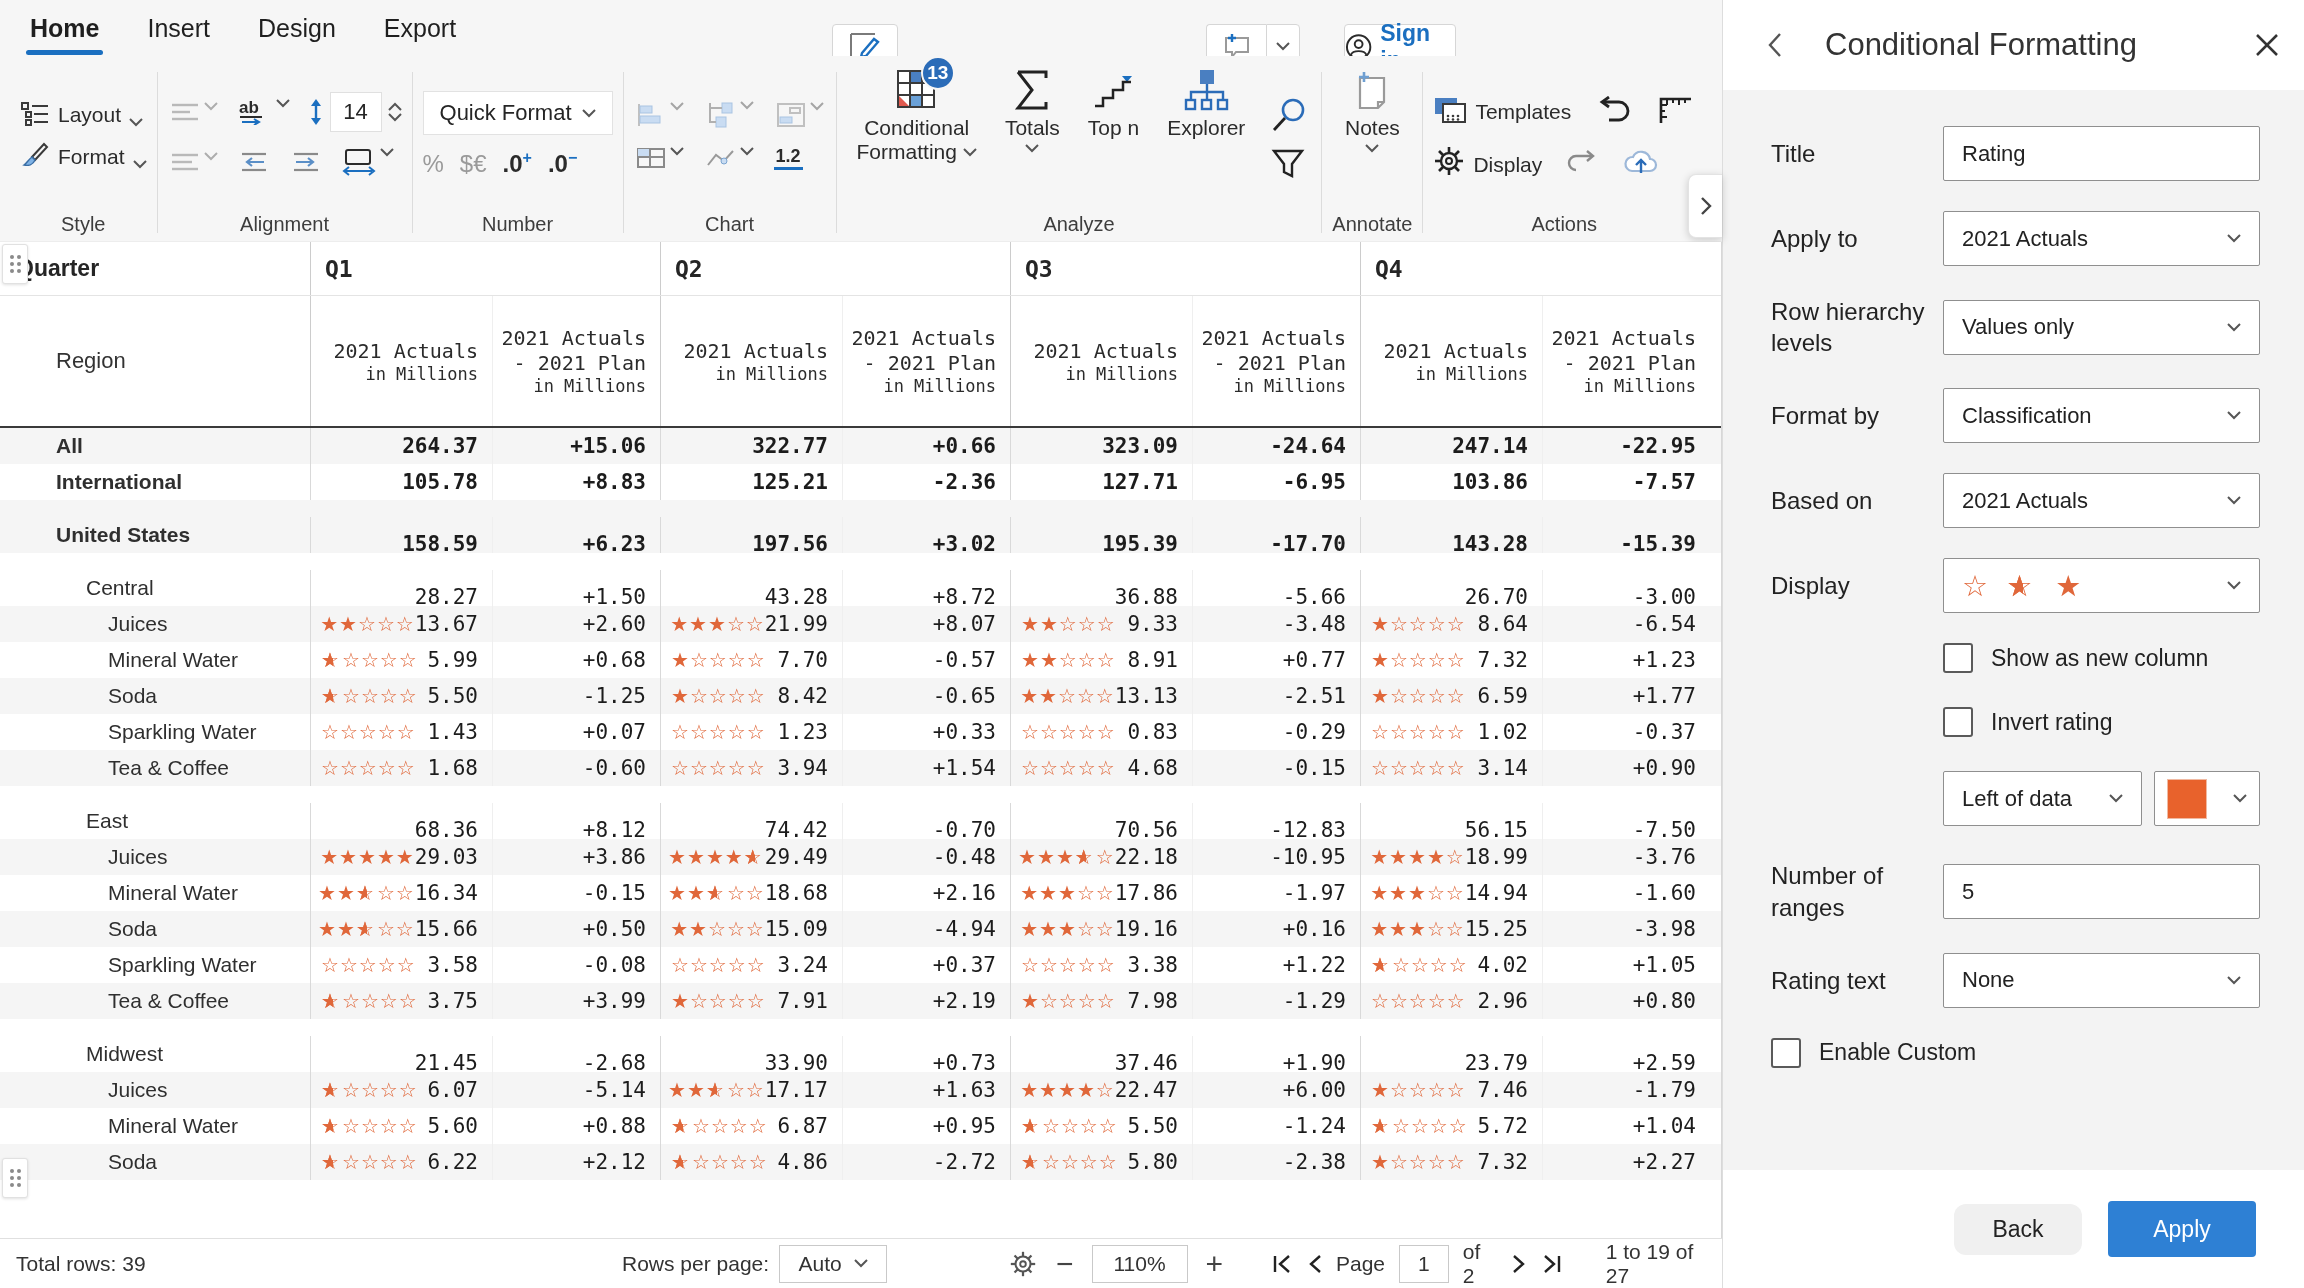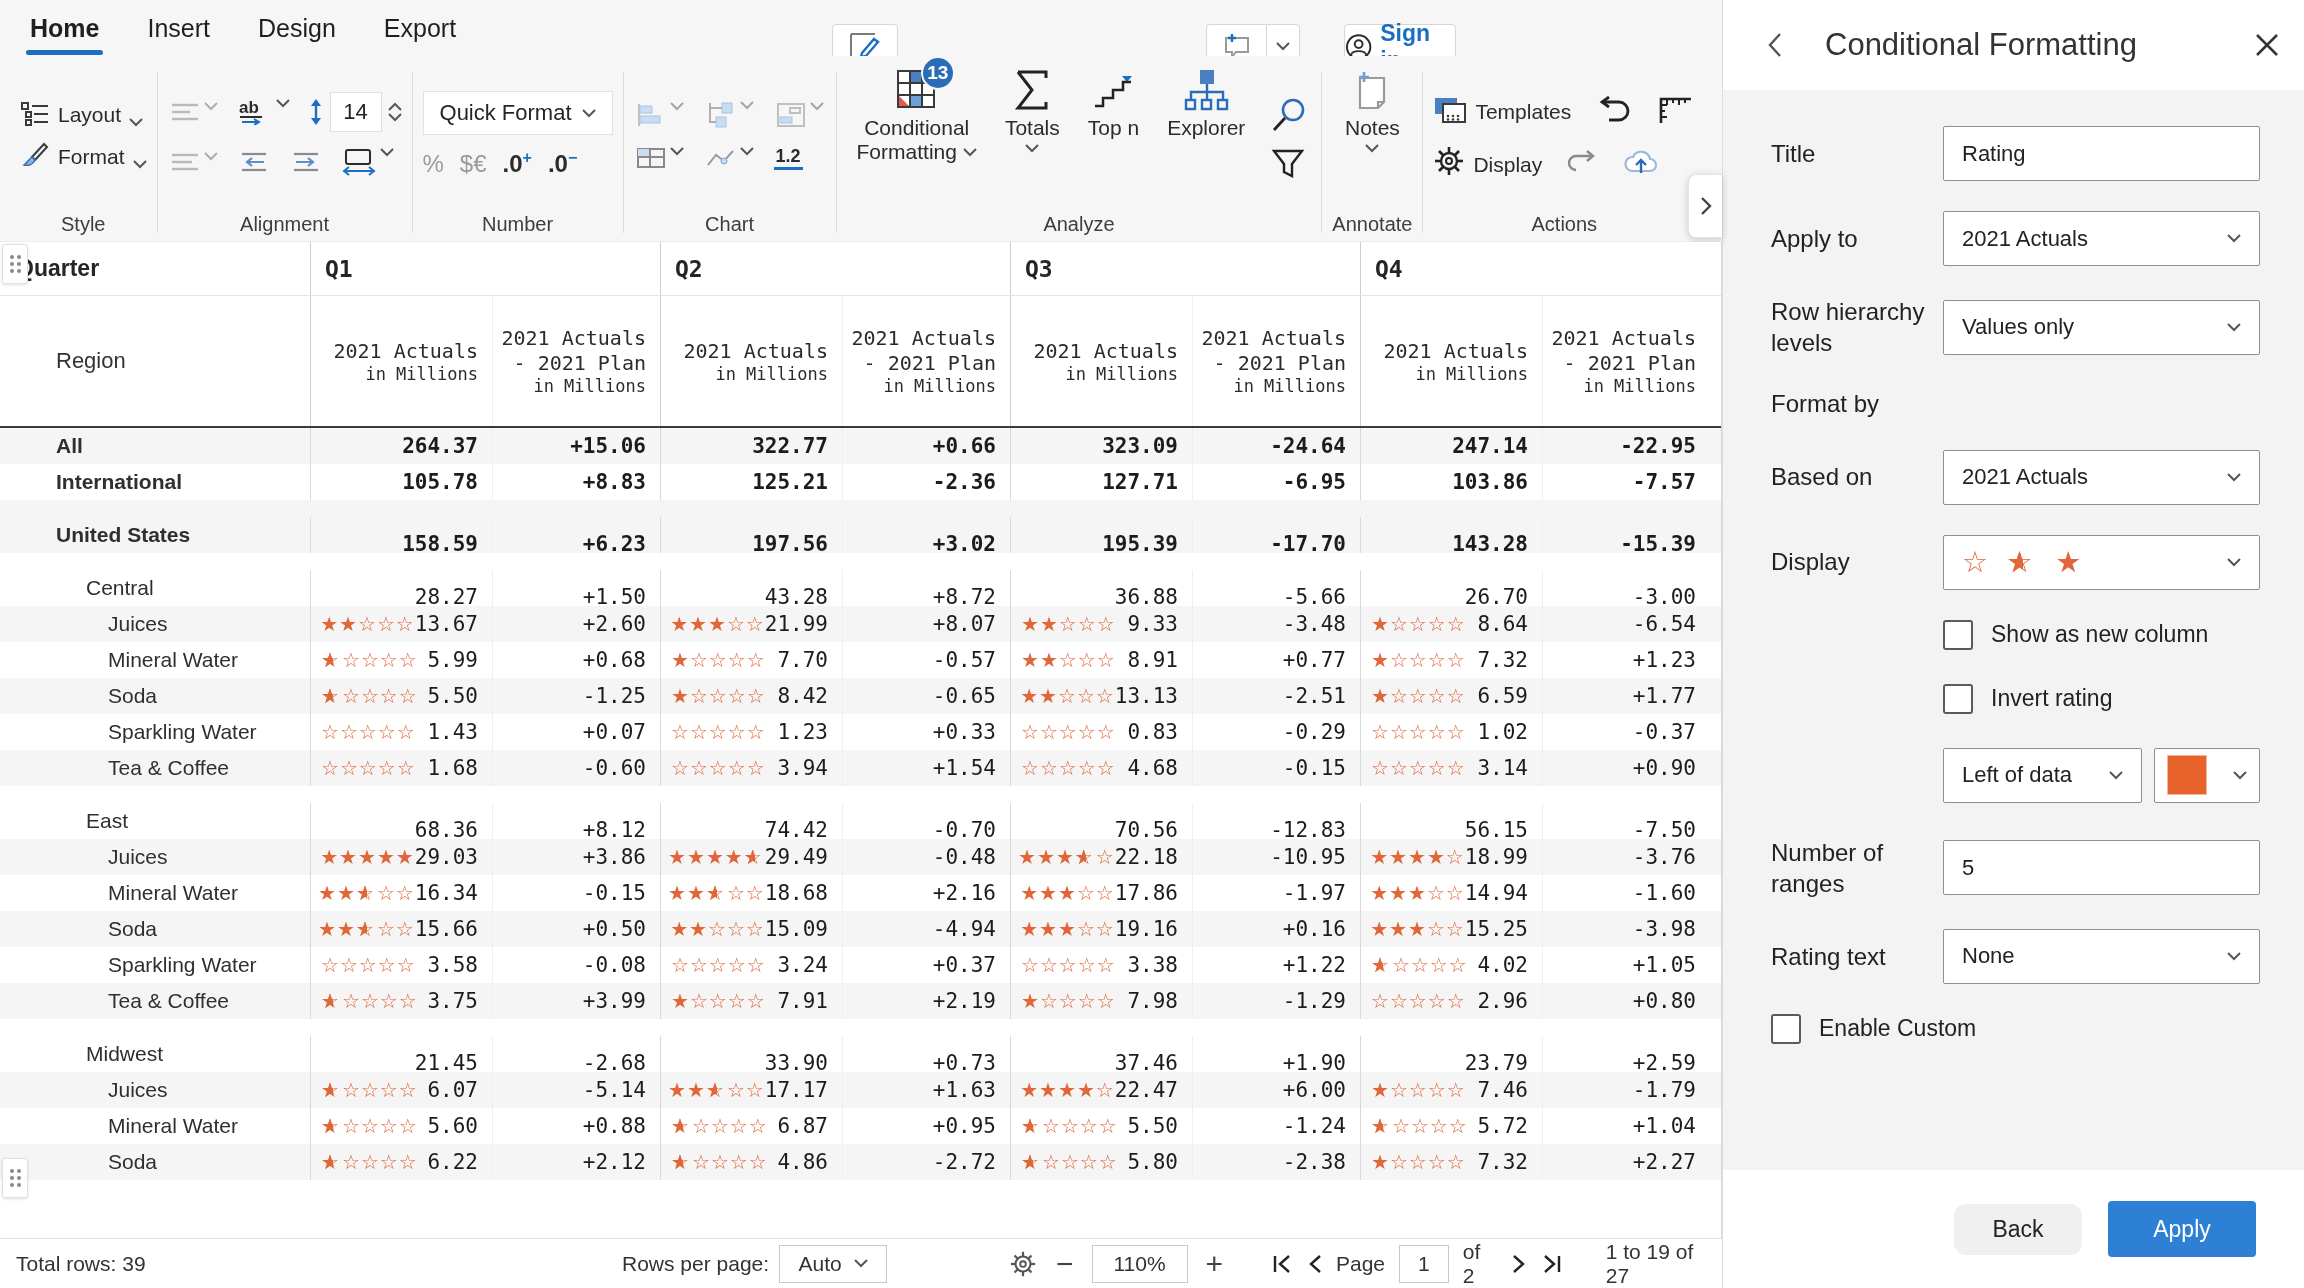--- a/index.html
+++ b/index.html
@@ -1244,20 +1244,26 @@
         <div class="plabel">Row hierarchy levels</div>
         <div class="selectbox">
           <span>Values only</span>
           <svg class="chev" viewBox="0 0 14 9">
               <polyline points="1,1 7,7 13,1"></polyline>
             </svg>
         </div>
       </div>
       <div class="prow">
         <div class="plabel">Format by</div>
+        <div class="selectbox">
+          <span>Classification</span>
+          <svg class="chev" viewBox="0 0 14 9">
+              <polyline points="1,1 7,7 13,1"></polyline>
+            </svg>
+        </div>
       </div>
       <div class="prow">
         <div class="plabel">Based on</div>
         <div class="selectbox">
           <span>2021 Actuals</span>
           <svg class="chev" viewBox="0 0 14 9">
               <polyline points="1,1 7,7 13,1"></polyline>
             </svg>
         </div>
       </div>

